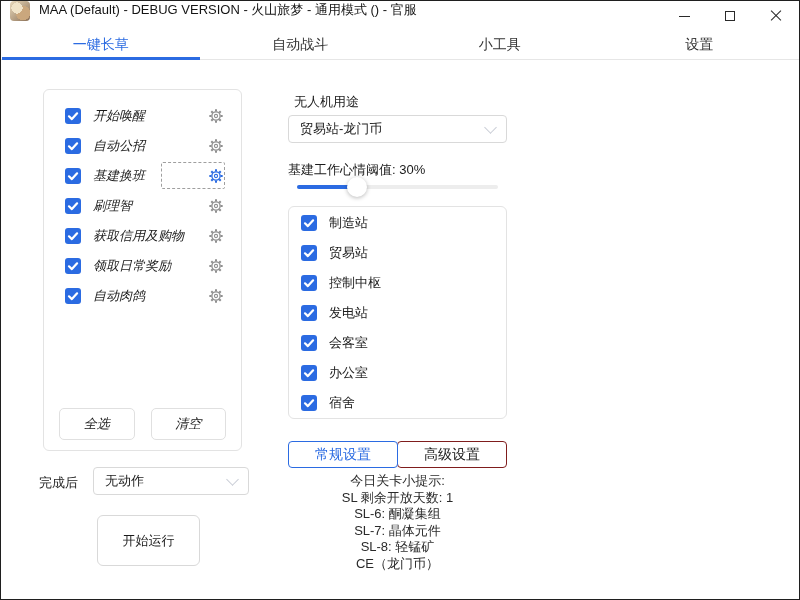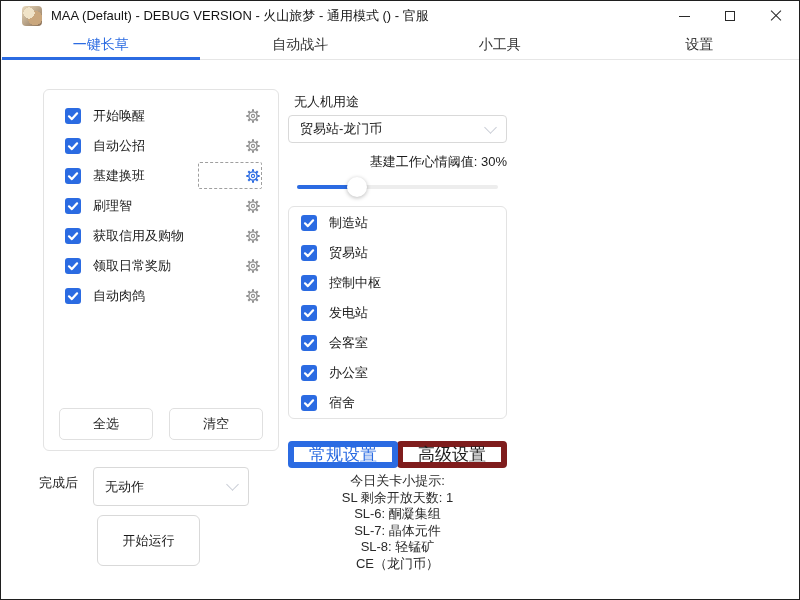--- a/index.html
+++ b/index.html
@@ -1,74 +1,74 @@
 <!DOCTYPE html>
 <html><head>
 <meta charset="utf-8">
 <style>
   html,body{margin:0;padding:0;background:#888;}
   .window{position:relative;width:800px;height:600px;background:#fff;
     border:1px solid #1f1f1f;box-sizing:border-box;overflow:hidden;
     font-family:"Liberation Sans",sans-serif;color:#1b1b1b;}
   
-  .titlebar{position:absolute;top:0;left:0;right:0;height:30px;display:flex;align-items:center;margin-left:12px;}
+  .titlebar{position:absolute;top:0;left:0;right:0;height:30px;display:flex;align-items:flex-start;}
   .app-icon{width:20px;height:20px;margin-left:9px;border-radius:4px;flex:none;
     background:radial-gradient(circle at 35% 35%, #f0e3c8 0 30%, transparent 31%),
                radial-gradient(circle at 65% 60%, #caa77d 0 40%, transparent 41%),
                linear-gradient(135deg,#e9dabd,#8a6f55);}
   .title-text{margin-left:9px;font-size:13px;color:#141414;white-space:nowrap;}
   .win-controls{margin-left:auto;display:flex;height:100%;}
   .win-btn{width:46px;height:100%;display:flex;align-items:center;justify-content:center;}
   .glyph-min{width:11px;height:1px;background:#2a2a2a;}
   .glyph-max{width:10px;height:10px;border:1px solid #2a2a2a;box-sizing:border-box;}
   .glyph-close{position:relative;width:12px;height:12px;}
   .glyph-close::before,.glyph-close::after{content:"";position:absolute;left:-1px;top:5px;width:14px;height:1px;background:#2a2a2a;}
   .glyph-close::before{transform:rotate(45deg);} .glyph-close::after{transform:rotate(-45deg);}
   
   .tabbar{position:absolute;top:30px;left:0;right:0;height:28px;display:flex;border-bottom:1px solid #e6e6e6;box-sizing:content-box;}
   .tab{flex:1;position:relative;text-align:center;font-size:14px;line-height:26px;color:#333;cursor:default;}
   .tab.active{color:#2b6be2;}
   .tab-underline{position:absolute;left:1px;right:1px;bottom:-1px;height:3px;background:#2b6be2;}
   
-  .left-panel{position:absolute;left:42px;top:88px;width:236px;height:362px;border:1px solid #e3e3e3;
-    border-radius:6px;box-sizing:border-box;display:flex;flex-direction:column;padding-top:11px;background:#fff;}
+  .left-panel{position:absolute;left:42px;top:88px;width:199px;height:362px;border:1px solid #e3e3e3;
+    border-radius:6px;box-sizing:border-box;display:flex;flex-direction:column;padding-top:11px;background:#fff;font-style:italic;}
   .task-row{position:relative;height:30px;display:flex;align-items:center;padding:0 17px 0 21px;flex:none;}
   .cb{width:16px;height:16px;background:#2b6be2;border-radius:3px;flex:none;display:flex;align-items:center;justify-content:center;}
   .row-label{margin-left:12px;font-size:13px;}
   .gear{margin-left:auto;width:16px;height:16px;color:#8f8f8f;}
   .gear svg{display:block;}
   .gear.accent{color:#2b6be2;}
   .focus-rect{position:absolute;right:16px;top:1px;width:64px;height:27px;border:1px dashed #9f9f9f;border-radius:2px;box-sizing:border-box;}
   .panel-buttons{margin-top:auto;display:flex;gap:16px;padding:4px 15px 10px 15px;text-align:center;}
   .btn{flex:1;height:30px;border:1px solid #e0e0e0;border-radius:5px;background:#fff;font-size:13px;color:#1b1b1b;
     display:flex;align-items:center;justify-content:center;}
   
   .after-label{position:absolute;left:38px;top:473px;font-size:13px;}
   .dd{border:1px solid #d9d9d9;border-radius:4px;box-sizing:border-box;background:#fff;
     display:flex;align-items:center;padding:0 11px;font-size:13px;color:#1b1b1b;}
   .chev{margin-left:auto;width:8px;height:8px;border-right:1.4px solid #c9cdd6;border-bottom:1.4px solid #c9cdd6;
     transform:rotate(45deg);margin-top:-4px;flex:none;}
-  .after-dd{position:absolute;left:92px;top:466px;width:156px;height:39px;gap:16px;}
+  .after-dd{position:absolute;left:92px;top:466px;width:156px;height:28px;gap:16px;}
   .start-btn{position:absolute;left:96px;top:514px;width:101px;height:49px;border:1px solid #d9d9d9;border-radius:6px;
     background:#fff;font-size:13px;display:flex;align-items:center;justify-content:center;}
   
   .drone-label{position:absolute;left:293px;top:92px;font-size:13px;}
   .drone-dd{position:absolute;left:287px;top:114px;width:219px;height:28px;gap:20px;}
-  .mood-label{position:absolute;left:287px;top:152px;width:219px;text-align:right;font-size:13px;}
+  .mood-label{position:absolute;left:287px;top:160px;width:219px;text-align:left;font-size:13px;}
   .slider{position:absolute;left:296px;top:176px;width:201px;height:20px;}
   .slider-track{position:absolute;left:0;right:0;top:8px;height:4px;background:#ededed;border-radius:2px;}
   .slider-fill{position:absolute;left:0;top:8px;height:4px;background:#2b6be2;border-radius:2px;width:30%;}
   .slider-thumb{position:absolute;top:0;left:30%;width:20px;height:20px;background:#fff;border-radius:50%;
     box-shadow:0 1px 4px rgba(0,0,0,.28);transform:translateX(-50%);}
   .facility-panel{position:absolute;left:287px;top:205px;width:219px;height:213px;border:1px solid #e3e3e3;
     border-radius:6px;box-sizing:border-box;padding-top:1px;background:#fff;}
   .fac-row{height:30px;display:flex;align-items:center;padding-left:12px;}
   
   .seg{position:absolute;left:287px;top:440px;width:219px;height:27px;display:flex;}
-  .seg-btn{flex:1;border:6px solid #7f1d1d;border-radius:4px;background:#fff;font-size:17px;color:#1b1b1b;
+  .seg-btn{flex:1;border:1px solid #7f1d1d;border-radius:4px;background:#fff;font-size:14px;color:#1b1b1b;
     display:flex;align-items:center;justify-content:center;box-sizing:border-box;}
   .seg-btn.active{border-color:#2b6be2;color:#2b6be2;z-index:2;}
   .seg-btn.right{margin-left:-1px;}
   
   .tips{position:absolute;left:287px;top:472px;width:219px;text-align:center;font-size:13px;color:#2a2a2a;line-height:16.5px;}
   .tips-inner{display:inline-block;text-align:center;}
   .hidden-defs{position:absolute;width:0;height:0;overflow:hidden;}
 </style>
 </head>
 <body>

